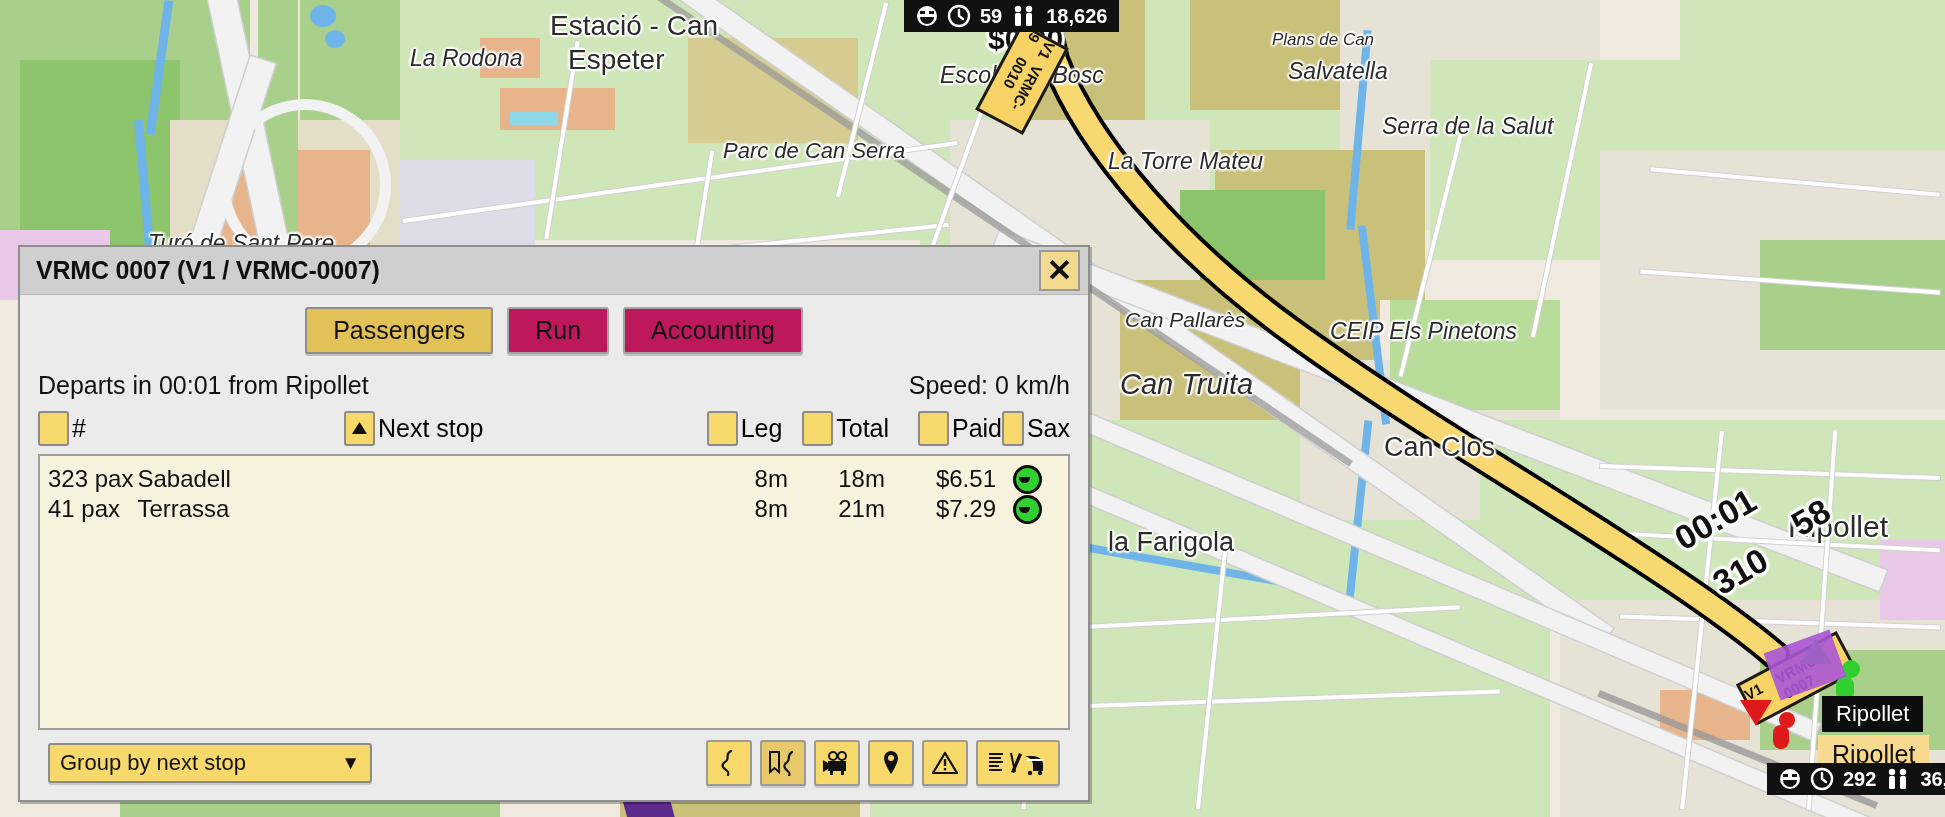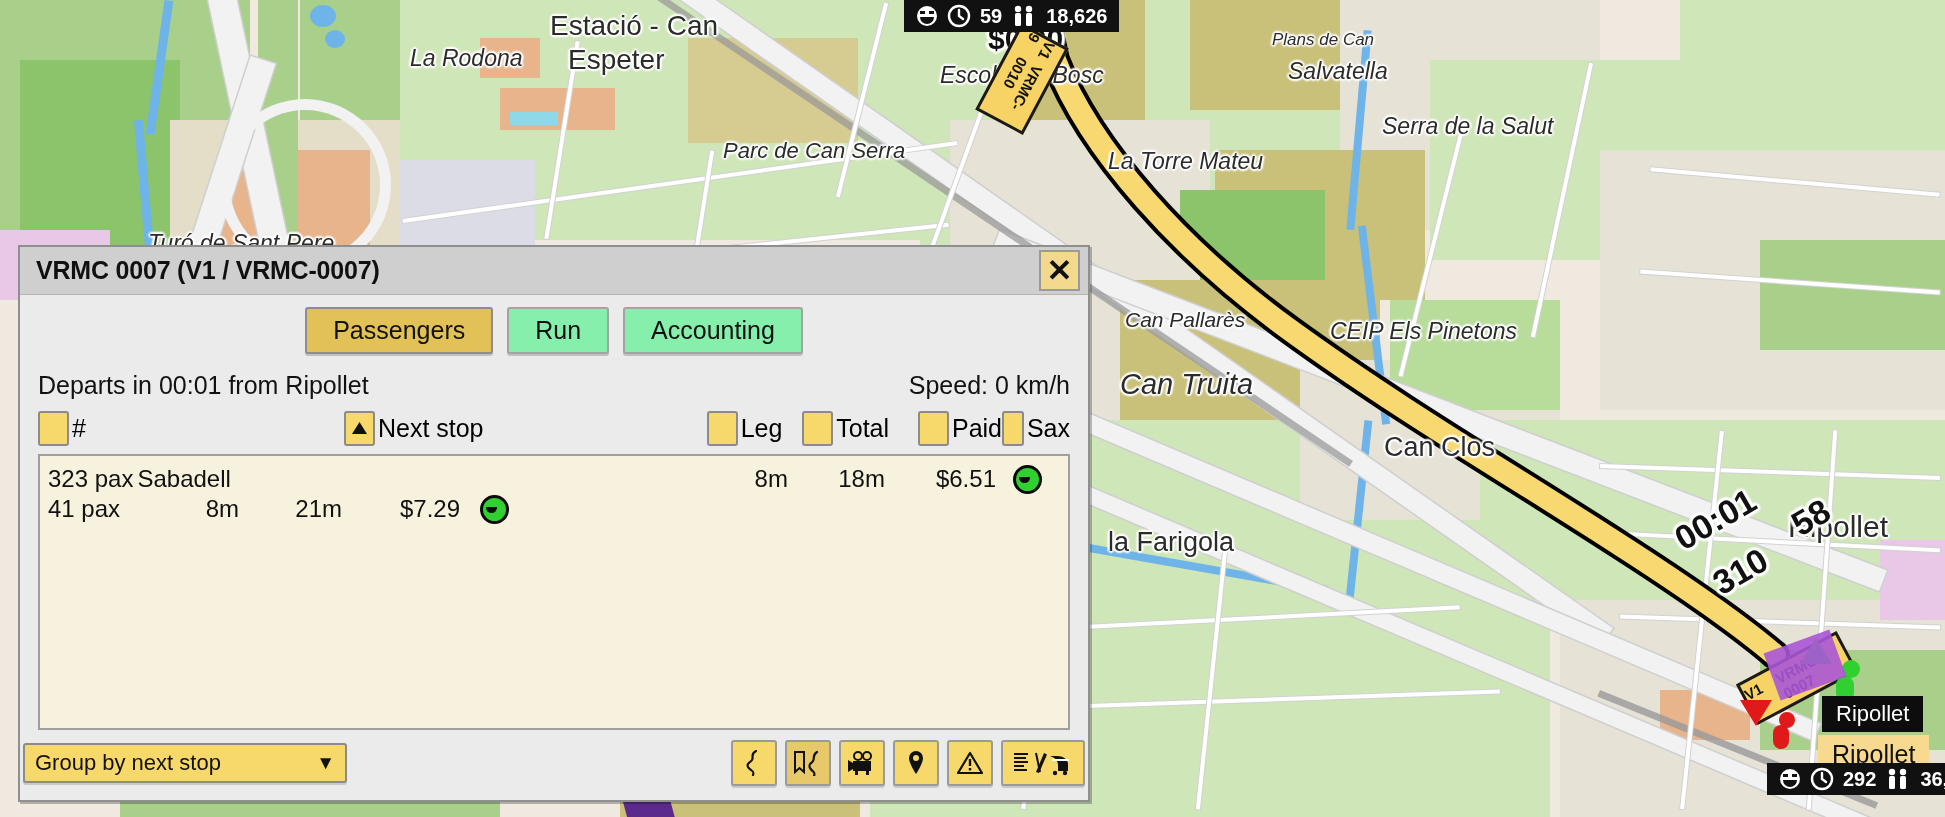--- a/index.html
+++ b/index.html
@@ -71,21 +71,21 @@
     display:flex;flex-direction:column;
   }
   #titlebar{height:47px;background:#cfcfcf;border-bottom:1px solid #b5b5b5;
     display:flex;align-items:center;padding:0 8px 0 16px;flex:none;}
   #title{font-size:25px;font-weight:bold;color:#101010;letter-spacing:-.2px;}
   #closebtn{margin-left:auto;width:37px;height:37px;background:#f3d98d;
     border:2px solid #9a9a9a;display:flex;align-items:center;justify-content:center;
     font-size:31px;font-weight:bold;line-height:1;color:#111;cursor:pointer;}
 
   #tabs{display:flex;justify-content:center;gap:14px;padding:12px 0 10px;flex:none;}
-  .tab{background:#86efac;border:2px solid #a3a3a3;border-radius:3px;
+  .tab{background:#be185d;border:2px solid #a3a3a3;border-radius:3px;
        padding:7px 26px;font-size:25px;color:#111;cursor:pointer;
        box-shadow:0 2px 0 rgba(0,0,0,.18);}
   .tab.active{background:#e2c257;border-color:#8d8d8d;}
 
   .row{display:flex;align-items:center;padding:0 18px;flex:none;}
   .row-dest{height:46px;font-size:25px;color:#111;}
   .row-dep{height:42px;font-size:25px;color:#111;}
   .spacer{margin-left:auto;}
 
   .minibtn{display:inline-flex;align-items:center;justify-content:center;
@@ -110,21 +110,21 @@
   .c-total{width:103px;text-align:right;}
   .c-paid{width:118px;text-align:right;}
   .c-sax{width:68px;display:flex;justify-content:center;}
 
   .smiley{width:23px;height:23px;border-radius:50%;background:#2fd02f;
           border:3px solid #0a0a0a;position:relative;}
   .smiley:before{content:"";position:absolute;left:3px;top:9px;width:11px;height:6px;
           background:#0a0a0a;border-radius:0 0 7px 7px;}
 
   
-  #footer{display:flex;align-items:center;padding:10px 3px 14px;flex:none;gap:10px;}
+  #footer{display:flex;align-items:center;padding:10px 28px 14px;flex:none;gap:10px;}
   #groupsel{width:300px;height:36px;background:#f7d96b;border:2px solid #8b8b8b;
      border-radius:3px;display:flex;align-items:center;padding:0 10px;
      font-size:22px;color:#111;cursor:pointer;box-shadow:0 2px 0 rgba(0,0,0,.15);}
   #groupsel .caret{margin-left:auto;font-size:19px;}
   #toolbar{margin-left:auto;display:flex;gap:8px;}
   .tbtn{width:42px;height:42px;background:#f7d96b;border:2px solid #9a9a9a;
         border-radius:3px;display:flex;align-items:center;justify-content:center;
         cursor:pointer;box-shadow:0 2px 0 rgba(0,0,0,.15);}
   .tbtn.active{background:#e7c96a;}
   .tbtn.wide{width:80px;}
@@ -382,20 +382,21 @@
         <div class="c-stop">Sabadell</div>
         <div class="c-leg">8m</div>
         <div class="c-total">18m</div>
         <div class="c-paid">$6.51</div>
         <div class="c-sax">
           <span class="smiley"></span>
         </div>
       </div>
       <div class="lrow">
         <div class="c-num">41 pax</div>
+        <div class="c-stop">Terrassa</div>
         <div class="c-leg">8m</div>
         <div class="c-total">21m</div>
         <div class="c-paid">$7.29</div>
         <div class="c-sax">
           <span class="smiley"></span>
         </div>
       </div>
     </div>
 
   <div id="footer">

